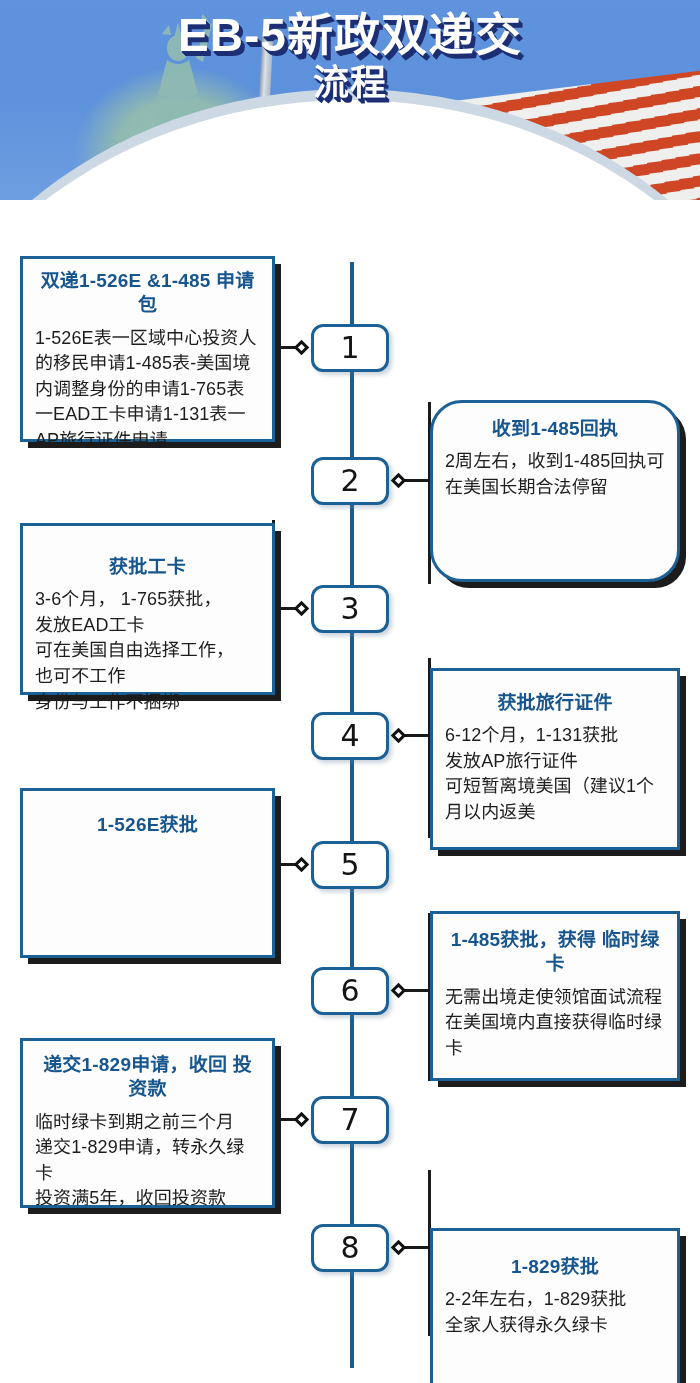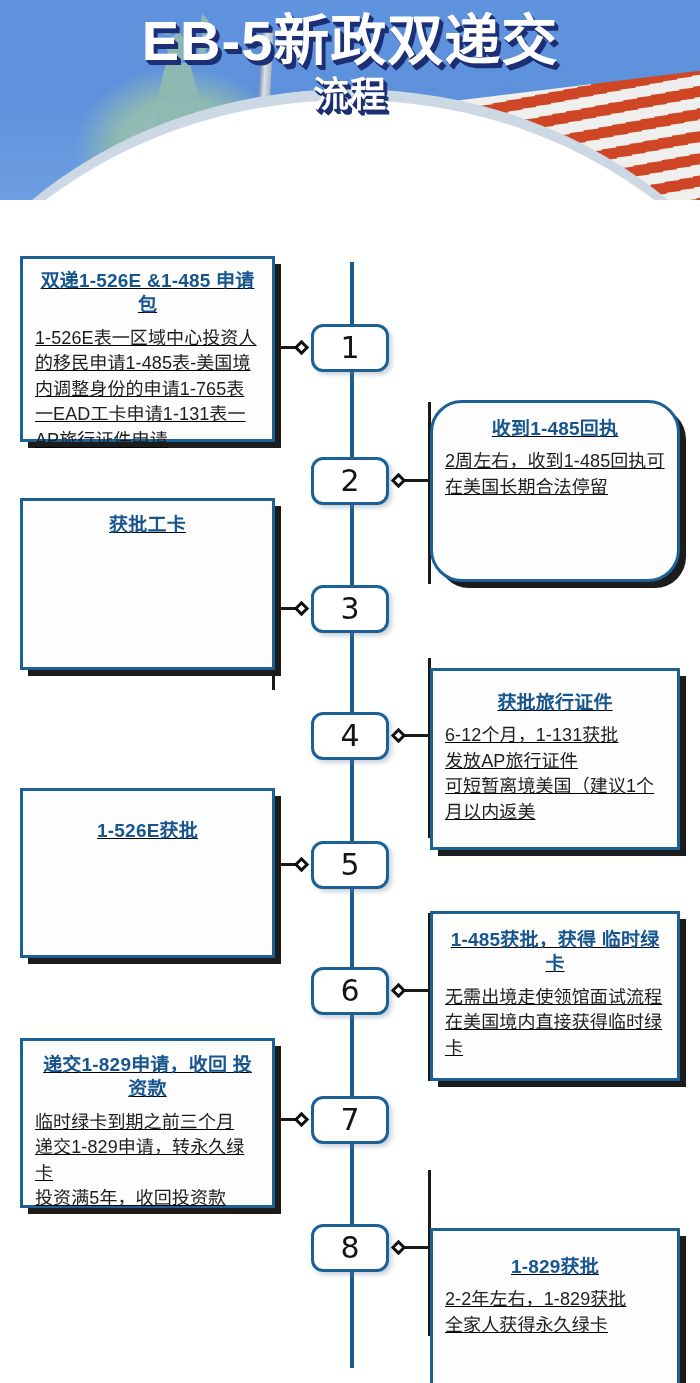--- a/index.html
+++ b/index.html
@@ -118,21 +118,21 @@
     left: 0;
     top: 8px;
     width: 700px;
     text-align: center;
     z-index: 5;
     pointer-events: none;
   }
   .title-line {
     color: #ffffff;
     font-weight: bold;
-    font-size: 56px;
+    font-size: 46px;
     line-height: 1.18;
     letter-spacing: 1px;
     text-shadow:
        4px 5px 0 #1d2f74,
        3px 4px 0 #1d2f74,
        2px 3px 0 #1d2f74,
        1px 2px 0 #1d2f74;
   }
   .title-line.second { font-size: 36px; }
 
@@ -200,21 +200,20 @@
 
   
   .card {
     position: absolute;
     box-sizing: border-box;
     background: #fdfdfd;
     border: 3px solid #1b6195;
     z-index: 3;
     box-shadow: 7px 7px 0 -1px #1c1c1c;
     padding: 10px 12px 8px 12px;
-    text-decoration: underline;
   }
   .card-title {
     color: #17558f;
     font-weight: bold;
     font-size: 19px;
     line-height: 1.28;
     text-align: center;
     margin-bottom: 8px;
     letter-spacing: 0.2px;
   }
@@ -329,32 +328,37 @@
     <div class="card-title">双递1-526E &amp;1-485
 申请包</div>
     <div class="card-body">1-526E表一区域中心投资人的移民申请1-485表-美国境内调整身份的申请1-765表一EAD工卡申请1-131表一AP旅行证件申请</div>
   </div>
 
   <div class="card right" style="left:430px; top:400px; width:250px; height:182px; padding-top:14px;border-radius:32px;">
     <div class="card-title">收到1-485回执</div>
     <div class="card-body">2周左右，收到1-485回执可在美国长期合法停留</div>
   </div>
 
-  <div class="card left" style="left:20px; top:498px; width:255px; height:172px; padding-top:12px;">
+  <div class="card left" style="left:20px; top:523px; width:255px; height:172px; padding-top:29px;">
     <div class="card-title">获批工卡</div>
+    <div class="card-body">3-6个月， 1-765获批，
+发放EAD工卡
+可在美国自由选择工作，
+也可不工作
+身份与工作不捆绑</div>
   </div>
 
   <div class="card right" style="left:430px; top:668px; width:250px; height:182px; padding-top:20px;">
     <div class="card-title">获批旅行证件</div>
     <div class="card-body">6-12个月，1-131获批
 发放AP旅行证件
 可短暂离境美国（建议1个月以内返美</div>
   </div>
 
-  <div class="card left" style="left:20px; top:788px; width:255px; height:170px; padding-top:28px;">
+  <div class="card left" style="left:20px; top:788px; width:255px; height:170px; padding-top:22px;">
     <div class="card-title">1-526E获批</div>
   </div>
 
   <div class="card right" style="left:430px; top:911px; width:250px; height:170px; padding-top:14px;">
     <div class="card-title">1-485获批，获得
 临时绿卡</div>
     <div class="card-body">无需出境走使领馆面试流程
 在美国境内直接获得临时绿卡</div>
   </div>
 

